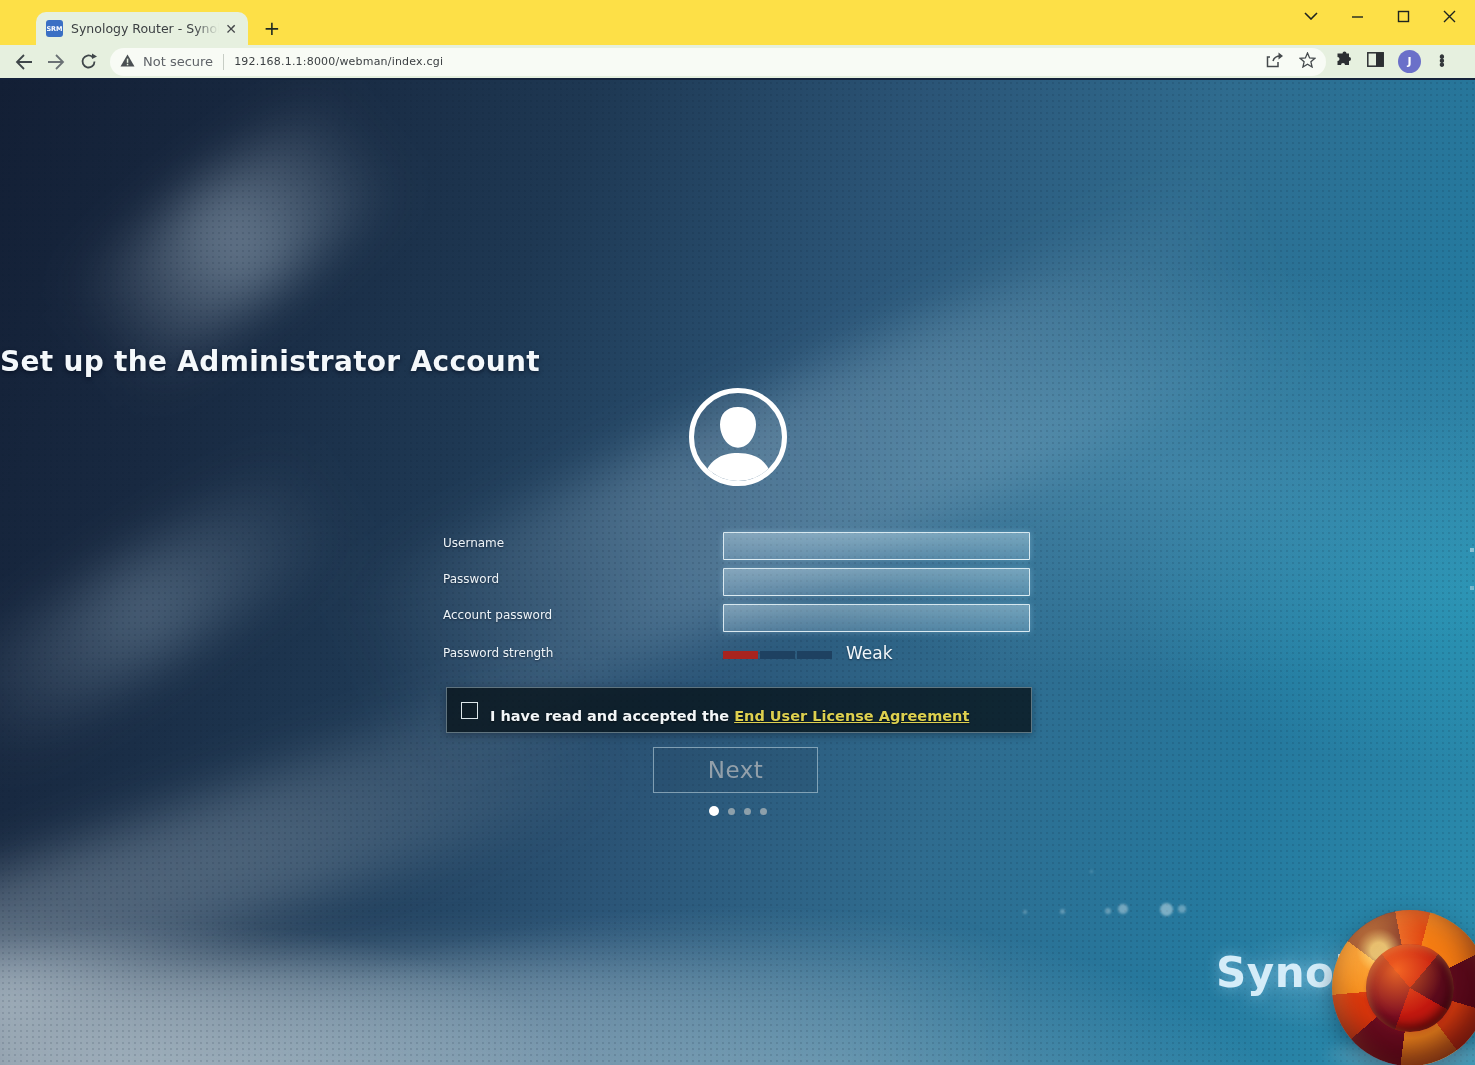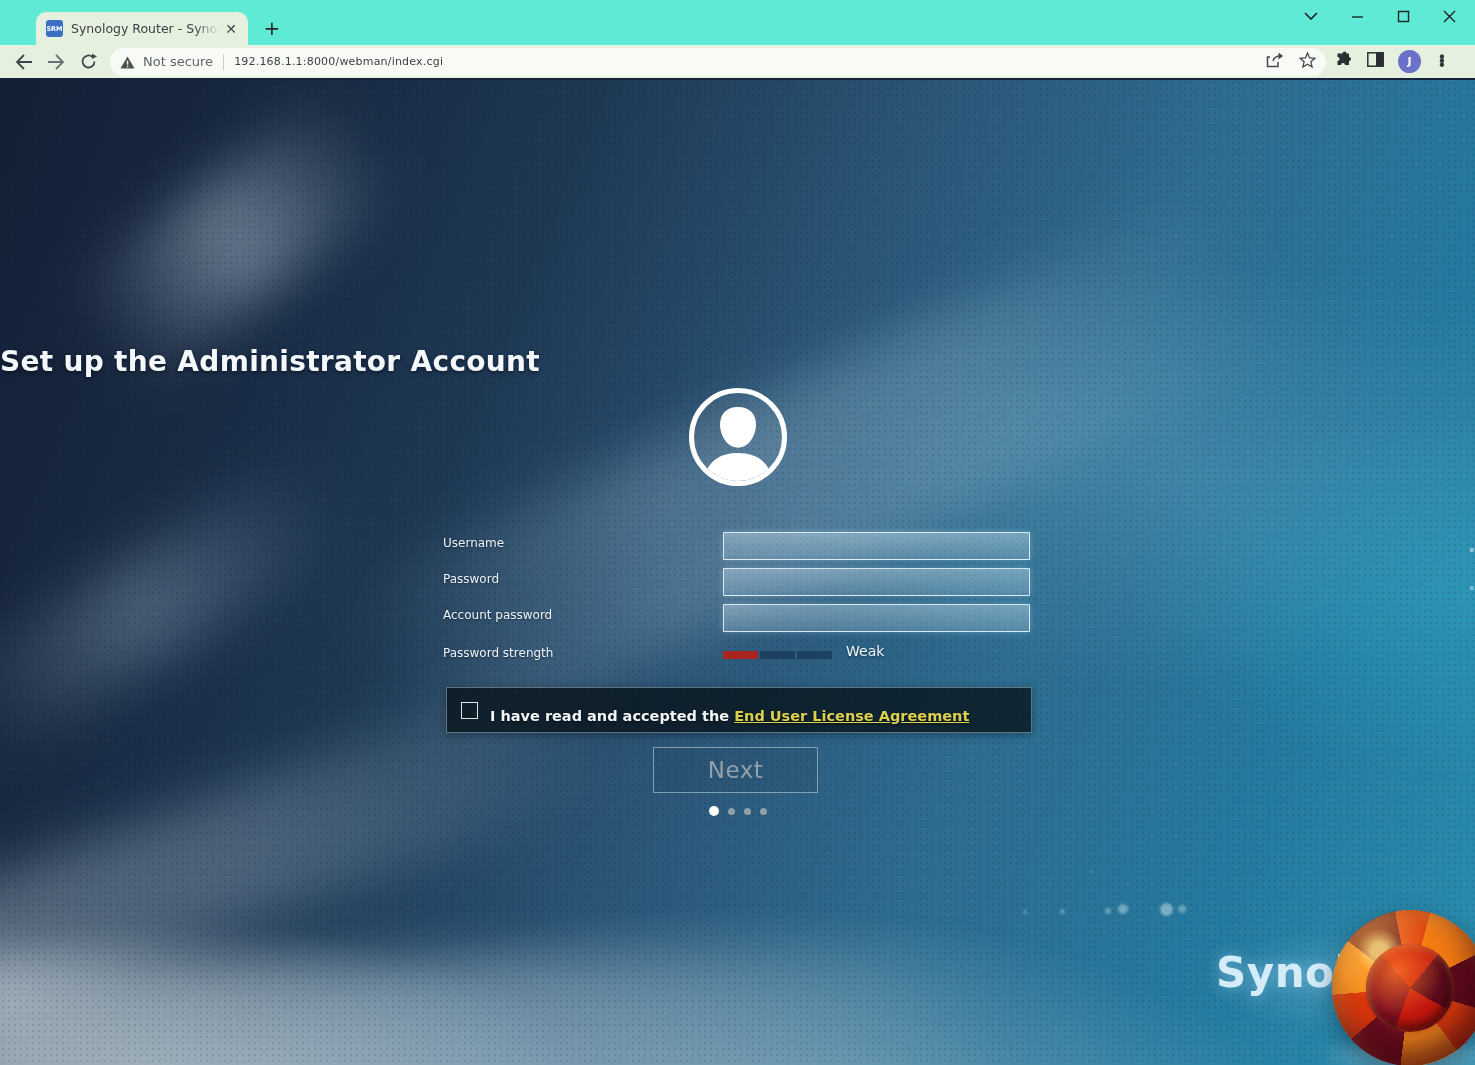--- a/index.html
+++ b/index.html
@@ -1,41 +1,41 @@
 <!DOCTYPE html>
 <html><head>
 <meta charset="utf-8">
 <style>
   * { margin:0; padding:0; box-sizing:border-box; }
   html,body { width:1475px; height:1065px; overflow:hidden; font-family:"DejaVu Sans", sans-serif; }
   .window { position:relative; width:1475px; height:1065px; background:#8cc48a; }
 
   
-  .tabstrip { position:absolute; left:0; top:0; width:100%; height:45px; background:#5eead4; }
+  .tabstrip { position:absolute; left:0; top:0; width:100%; height:45px; background:#fde047; }
   .tab { position:absolute; left:36px; top:12px; width:212px; height:33px; background:#e6f0df;
          border-radius:10px 10px 0 0; display:flex; align-items:center; padding:0 8px 0 10px; }
   .favicon { width:17px; height:17px; border-radius:3px; background:#3a6fc4; color:#fff;
              font-size:6.5px; font-weight:bold; display:flex; align-items:center; justify-content:center; flex:0 0 auto; }
   .tab-title { flex:1; margin-left:8px; font-size:12.5px; color:#3c4043; white-space:nowrap; overflow:hidden;
                -webkit-mask-image:linear-gradient(90deg,#000 82%,transparent 98%);
                mask-image:linear-gradient(90deg,#000 82%,transparent 98%); }
   .tab-close { width:18px; height:18px; border-radius:50%; display:flex; align-items:center; justify-content:center;
                color:#44474a; font-size:14px; flex:0 0 auto; cursor:default; }
   .newtab-btn { position:absolute; left:258px; top:14px; width:28px; height:28px; border-radius:50%;
                 display:flex; align-items:center; justify-content:center; color:#1f2a22; font-size:20px; }
   .win-controls { position:absolute; right:8px; top:0; height:32px; display:flex; align-items:center; gap:30px; padding-right:10px; }
   .win-btn { width:16px; height:16px; display:flex; align-items:center; justify-content:center; color:#1e2420; }
   .win-btn svg { display:block; }
 
   .toolbar { position:absolute; left:0; top:45px; width:100%; height:33px; background:#e6f0df;
              display:flex; align-items:center; padding:0 8px; }
   .nav-btn { width:26px; height:26px; display:flex; align-items:center; justify-content:center; margin:0 3px; }
   .addr-pill { height:28px; flex:0 0 auto; width:1216px; margin-left:6px; background:#f8fbf5; border-radius:14px;
                display:flex; align-items:center; padding:0 10px; }
-  .sec-chip { display:flex; align-items:flex-end; gap:8px; color:#5f6368; font-size:13px; }
+  .sec-chip { display:flex; align-items:flex-start; gap:8px; color:#5f6368; font-size:13px; }
   .addr-sep { width:1px; height:16px; background:#c7cdc5; margin:0 10px; }
   .addr-url { font-size:11px; color:#3c4043; letter-spacing:.2px; }
   .addr-right { margin-left:auto; display:flex; align-items:center; gap:16px; }
   .bar-right { display:flex; align-items:center; gap:14px; margin-left:10px; }
   .avatar-chip { width:23px; height:23px; border-radius:50%; background:#6b70c9; color:#fff; font-size:11px;
                  display:flex; align-items:center; justify-content:center; font-weight:bold; }
   .menu-dots { color:#33383b; font-size:15px; letter-spacing:0; line-height:4px; text-align:center; width:14px; }
 
   .chrome-divider { position:absolute; left:0; top:78px; width:100%; height:2px; background:#15233b; }
 
@@ -71,21 +71,21 @@
   .lbl-username { top:456px; } .lbl-password { top:492px; } .lbl-confirm { top:528px; } .lbl-strength { top:566px; }
 
   .glass-input { position:absolute; left:723px; width:307px; height:28px;
                  background:linear-gradient(180deg, rgba(208,232,242,.42), rgba(162,200,222,.30));
                  border:1px solid rgba(236,248,252,.85); border-radius:1px; outline:none;
                  color:#10293a; font-size:15px; padding:0 8px; box-shadow:0 0 7px rgba(170,215,240,.35); }
   .inp-username { top:452px; } .inp-password { top:488px; } .inp-confirm { top:524px; }
 
   .strength-bar { position:absolute; left:723px; top:571px; height:8px; display:flex; gap:2px; }
   .strength-bar .seg { width:35px; height:8px; }
-  .strength-text { position:absolute; left:846px; top:563px; color:#f2f7fa; font-size:14px; text-shadow:0 1px 2px rgba(0,10,25,.5); }
+  .strength-text { position:absolute; left:846px; top:563px; color:#f2f7fa; font-size:17px; text-shadow:0 1px 2px rgba(0,10,25,.5); }
 
   .eula-box { position:absolute; left:446px; top:607px; width:586px; height:46px;
               background:rgba(7,18,24,.78); border:1px solid rgba(175,200,210,.5);
               display:flex; align-items:center; padding:0 14px; box-shadow:0 2px 8px rgba(0,10,20,.35); }
   .eula-check { width:17px; height:17px; border:1px solid #dde7ea; background:rgba(10,22,30,.3); flex:0 0 auto; }
   .eula-text { margin-left:12px; color:#f2f6f8; font-size:14.5px; font-weight:bold; text-shadow:0 1px 2px rgba(0,0,0,.6);margin-top:11px; }
   .eula-link { color:#ddd04f; text-decoration:underline; font-weight:bold; cursor:pointer; }
 
   .next-btn { position:absolute; left:653px; top:667px; width:165px; height:46px;
               background:rgba(35,65,88,.20); border:1px solid rgba(200,222,232,.55);

